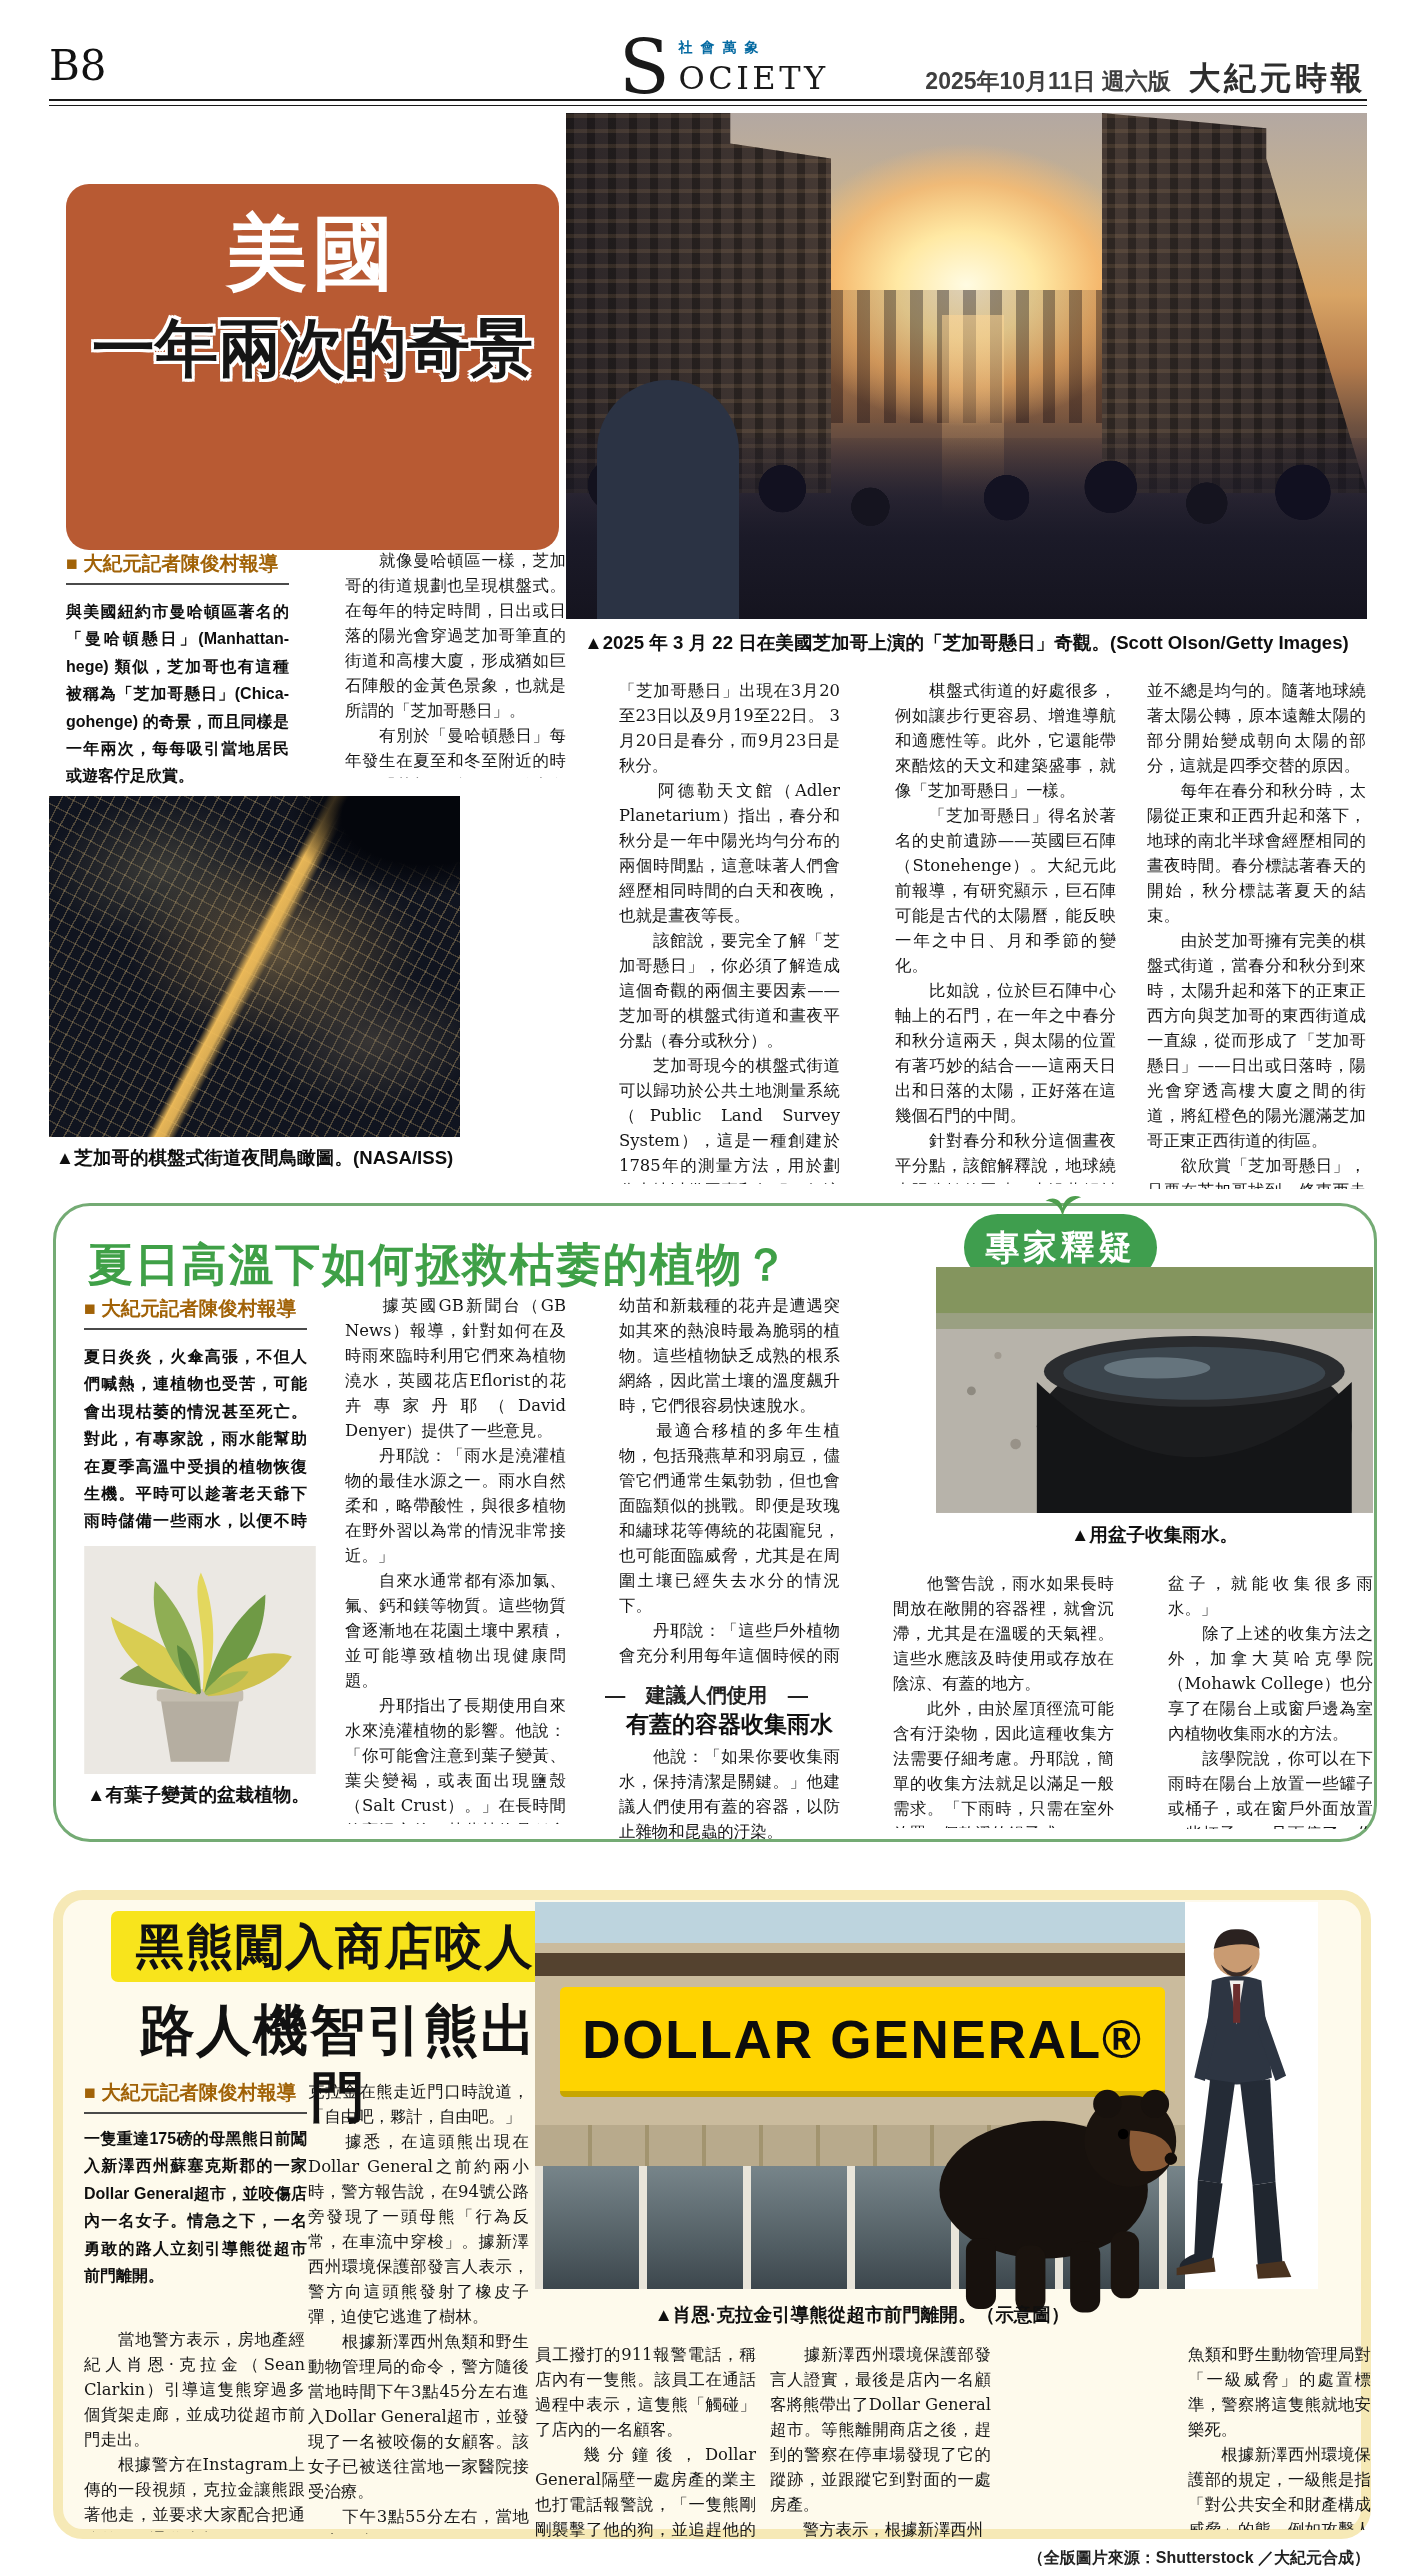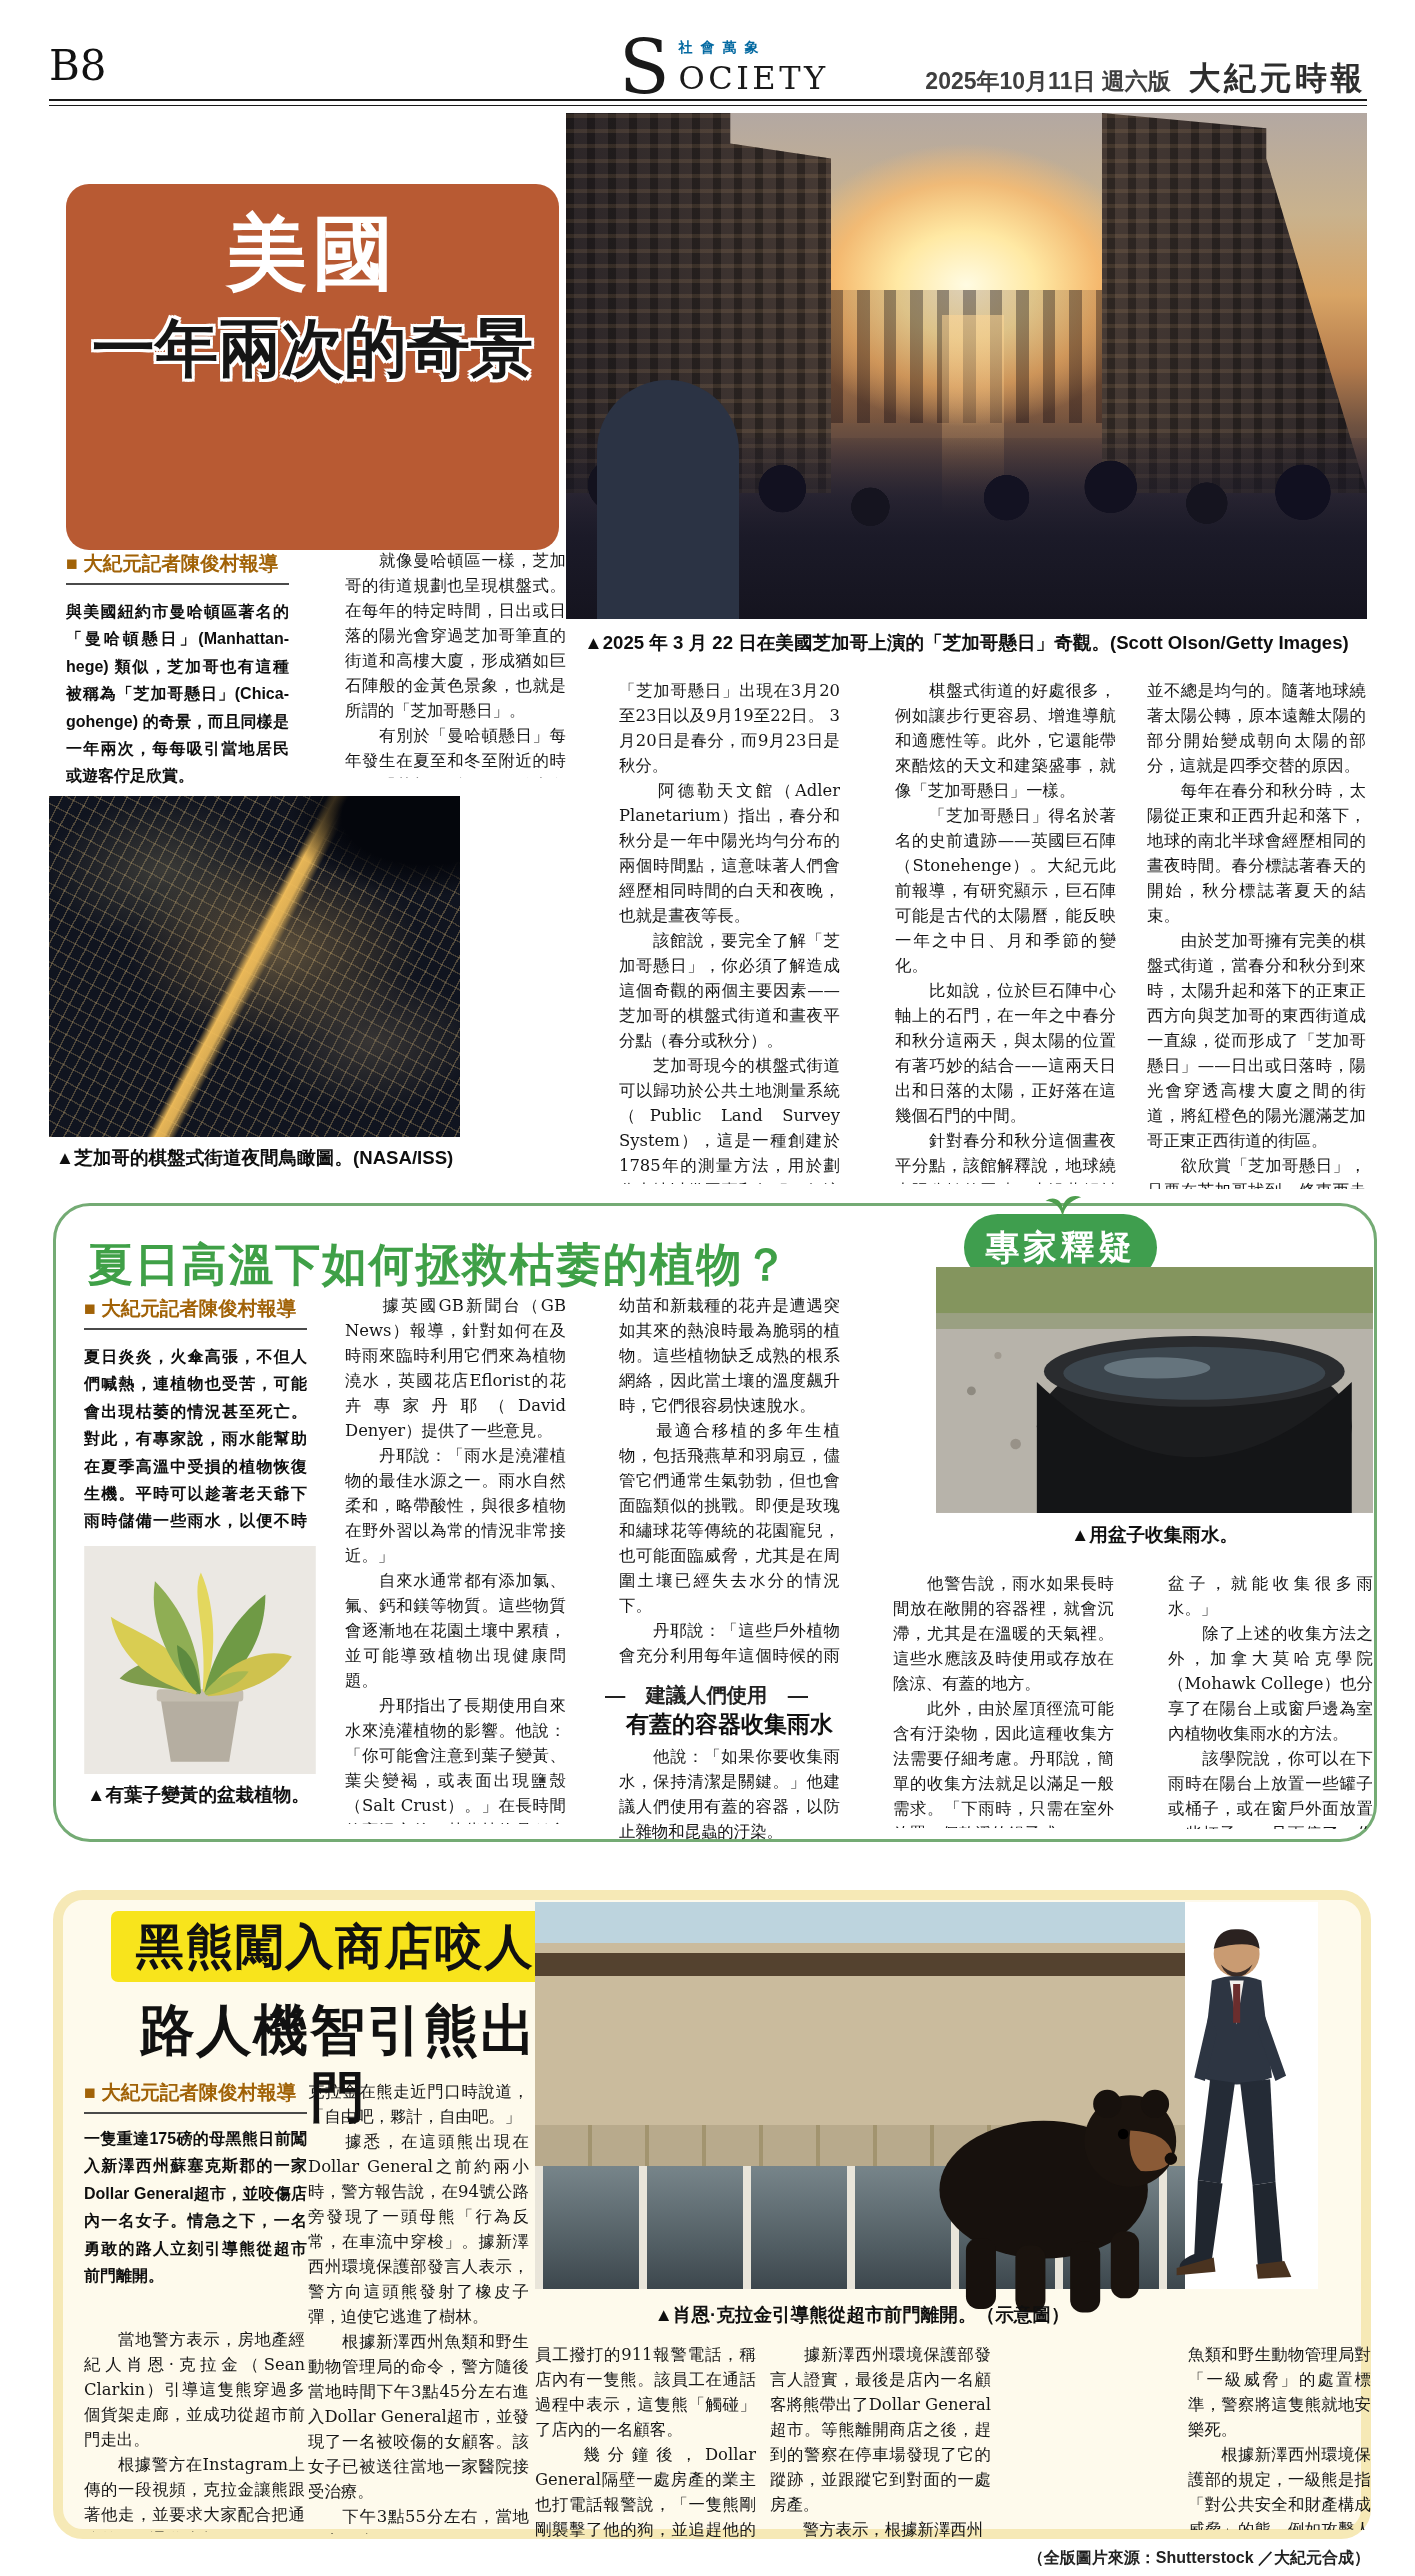--- a/index.html
+++ b/index.html
@@ -243,20 +243,23 @@
   <div class="abs body-txt" id="a3-col1b">　　當地警方表示，房地產經紀人肖恩·克拉金（Sean Clarkin）引導這隻熊穿過多個貨架走廊，並成功從超市前門走出。
 　　根據警方在Instagram上傳的一段視頻，克拉金讓熊跟著他走，並要求大家配合把通往前門的通道清空。
 　　「來吧，夥計，來吧。」</div>
   <div class="abs body-txt" id="a3-col2">克拉金在熊走近門口時說道，「自由吧，夥計，自由吧。」
 　　據悉，在這頭熊出現在Dollar General之前約兩小時，警方報告說，在94號公路旁發現了一頭母熊「行為反常，在車流中穿梭」。據新澤西州環境保護部發言人表示，警方向這頭熊發射了橡皮子彈，迫使它逃進了樹林。
 　　根據新澤西州魚類和野生動物管理局的命令，警方隨後當地時間下午3點45分左右進入Dollar General超市，並發現了一名被咬傷的女顧客。該女子已被送往當地一家醫院接受治療。
 　　下午3點55分左右，當地警察局接到Dollar General一名</div>
 
   <div class="abs" id="a3-photo">
     <div id="a3-band"></div>
+    <div id="a3-sign">
+      <span id="a3-sign-text">DOLLAR GENERAL®</span>
+    </div>
     <div id="a3-walk"></div>
     <div id="a3-storefront"></div>
   </div>
   <div class="abs" id="a3-manbg"></div>
 
   <svg class="abs" style="left:920px;top:2026px;" width="265" height="292" viewBox="0 0 300 330">
     <ellipse cx="140" cy="185" rx="118" ry="78" fill="#17110d"></ellipse>
     <circle cx="238" cy="130" r="52" fill="#1a130e"></circle>
     <circle cx="212" cy="88" r="16" fill="#17110d"></circle>
     <circle cx="266" cy="88" r="16" fill="#17110d"></circle>

